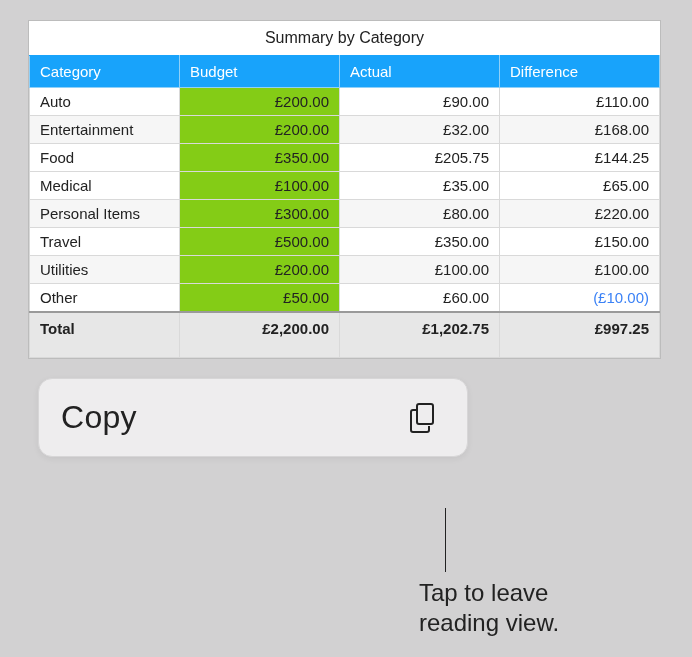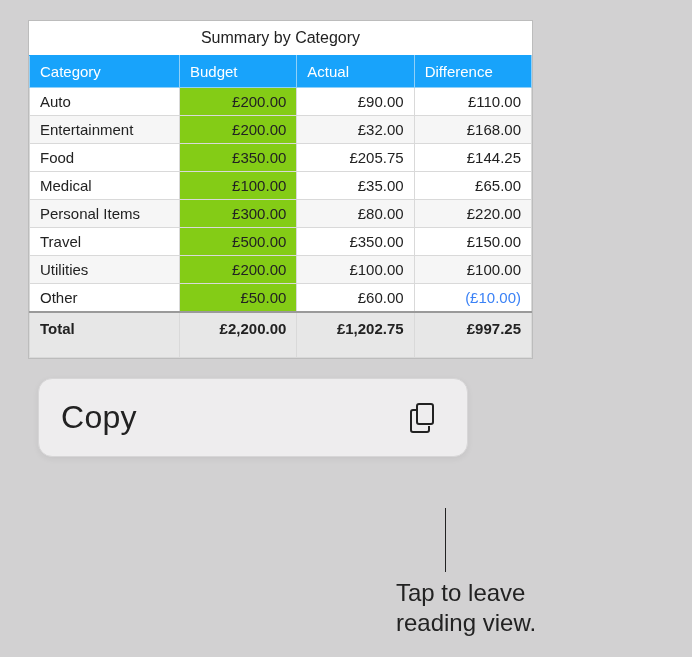--- a/index.html
+++ b/index.html
@@ -5,21 +5,21 @@
   * { box-sizing: border-box; margin: 0; padding: 0; }
   html, body { width: 692px; height: 657px; }
   body {
     font-family: -apple-system, "Helvetica Neue", Arial, sans-serif;
     background: #d2d1d2;
     position: relative;
   }
   .sheet {
     position: absolute;
     left: 28px; top: 20px;
-    width: 505px;
+    width: 633px;
     background: #ffffff;
     border: 1px solid #bcbcbc;
   }
   .sheet-title {
     text-align: center;
     font-size: 16px;
     color: #222;
     padding: 8px 0 8px;
   }
   table {
@@ -89,21 +89,21 @@
   .callout-line {
     position: absolute;
     left: 445px;
     top: 508px;
     width: 1px;
     height: 64px;
     background: #222;
   }
   .callout-text {
     position: absolute;
-    left: 396px;
+    left: 419px;
     top: 578px;
     font-size: 24px;
     color: #222;
     line-height: 1.25;
   }
 </style>
 </head>
 <body>
 
 <div class="sheet">

